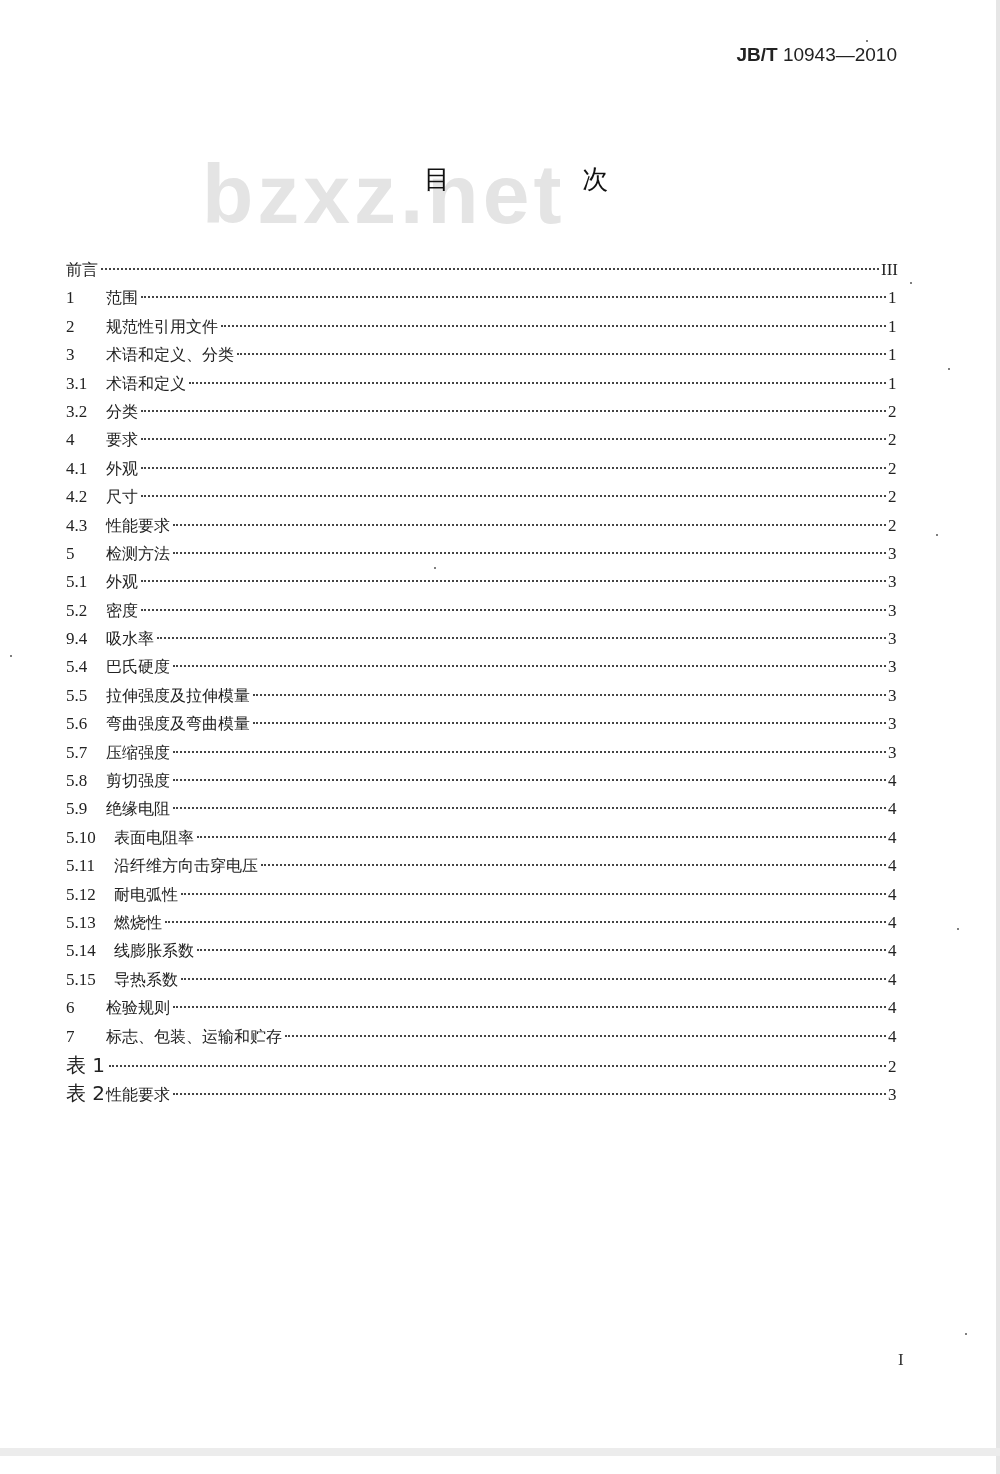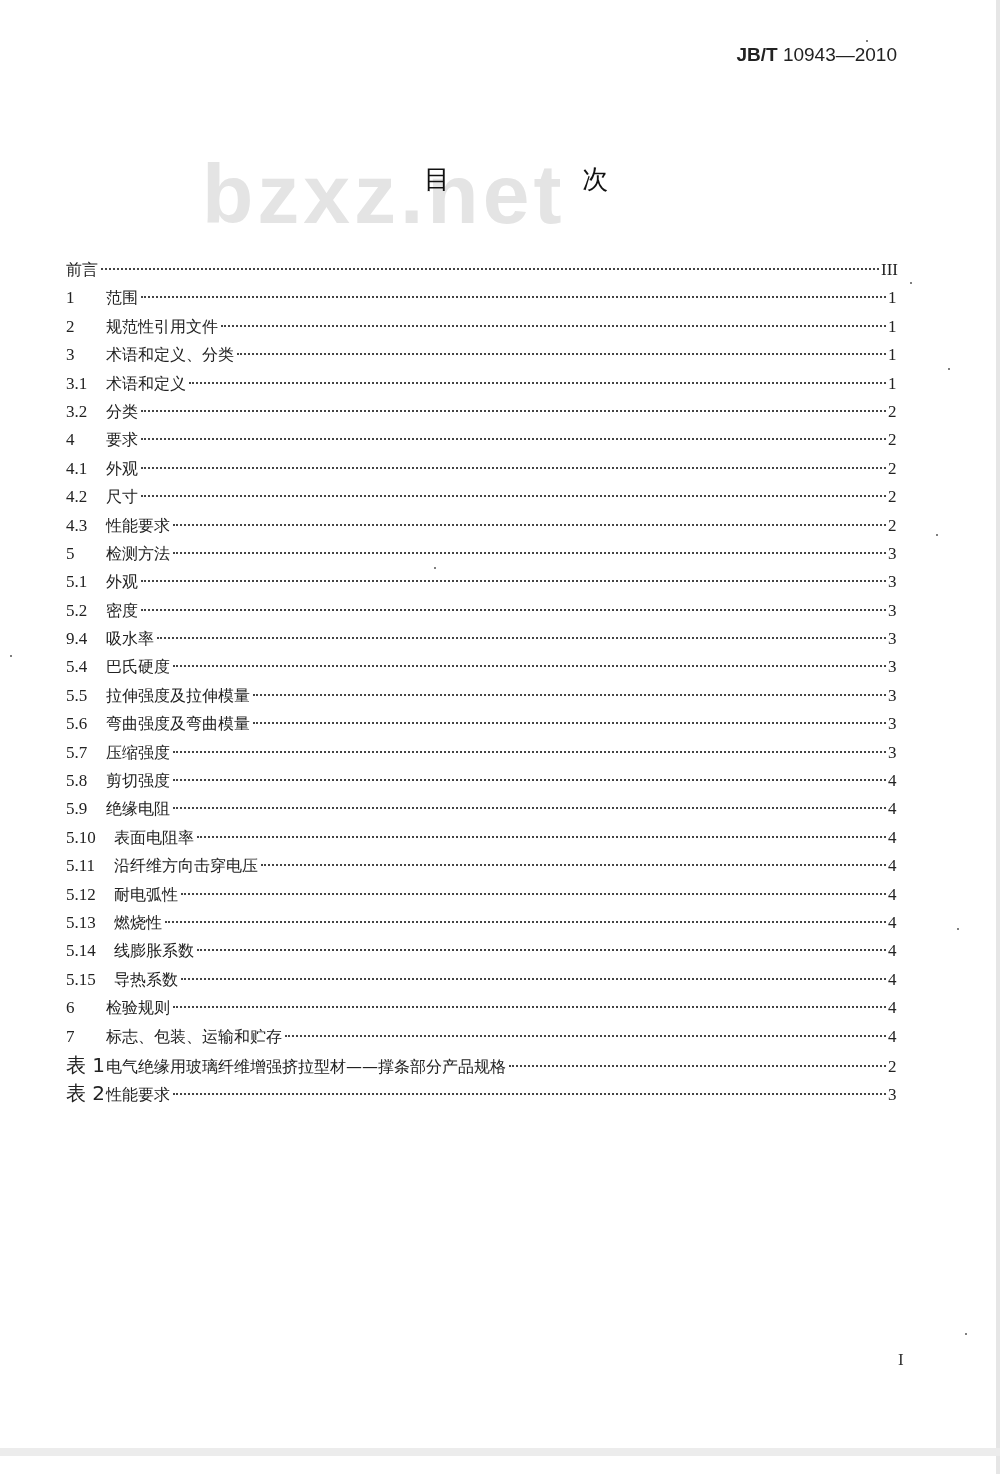--- a/index.html
+++ b/index.html
@@ -253,21 +253,20 @@
       <span class="toc-page">4</span>
     </div>
     <div class="toc-row">
       <span class="toc-num l1">7</span>
       <span class="toc-label">标志、包装、运输和贮存</span>
       <span class="toc-dots"></span>
       <span class="toc-page">4</span>
     </div>
     <div class="toc-row">
       <span class="toc-num tbl">表 1</span>
-      <span class="toc-label">电气绝缘用玻璃纤维增强挤拉型材——撑条部分产品规格</span>
       <span class="toc-dots"></span>
       <span class="toc-page">2</span>
     </div>
     <div class="toc-row">
       <span class="toc-num tbl">表 2</span>
       <span class="toc-label">性能要求</span>
       <span class="toc-dots"></span>
       <span class="toc-page">3</span>
     </div>
   </div>

